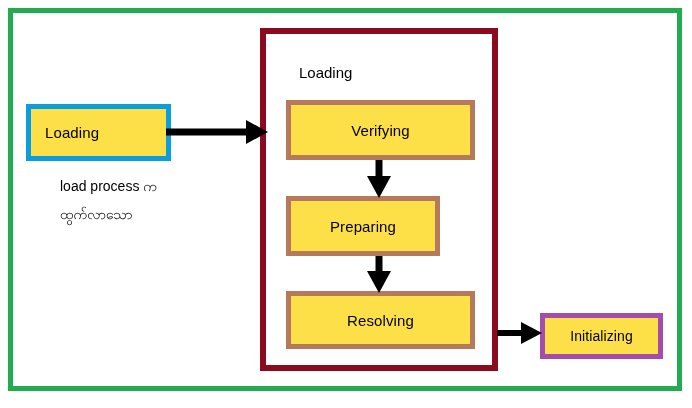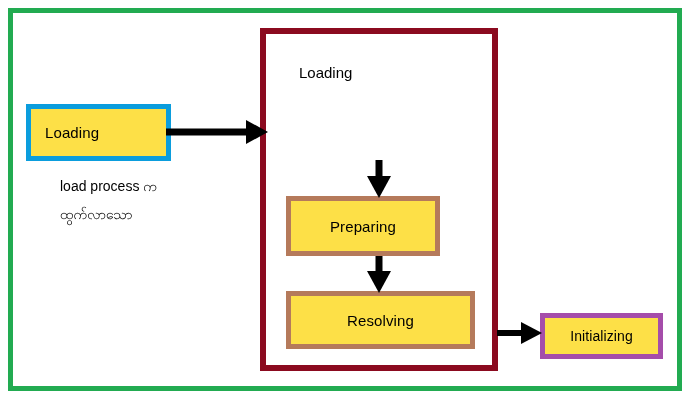--- a/index.html
+++ b/index.html
@@ -154,20 +154,23 @@
 
   <div class="caption">
     <div>load process က</div>
     <div>ထွက်လာသော</div>
   </div>
 
   <div class="box-linking">
     <span class="linking-title">Loading</span>
   </div>
 
+  <div class="box box-sub box-verifying">
+    <span class="box-label">Verifying</span>
+  </div>
 
   <div class="box box-sub box-preparing">
     <span class="box-label">Preparing</span>
   </div>
 
   <div class="box box-initializing">
     <span class="box-label">Initializing</span>
   </div>
 
   <div class="box box-sub box-resolving">

